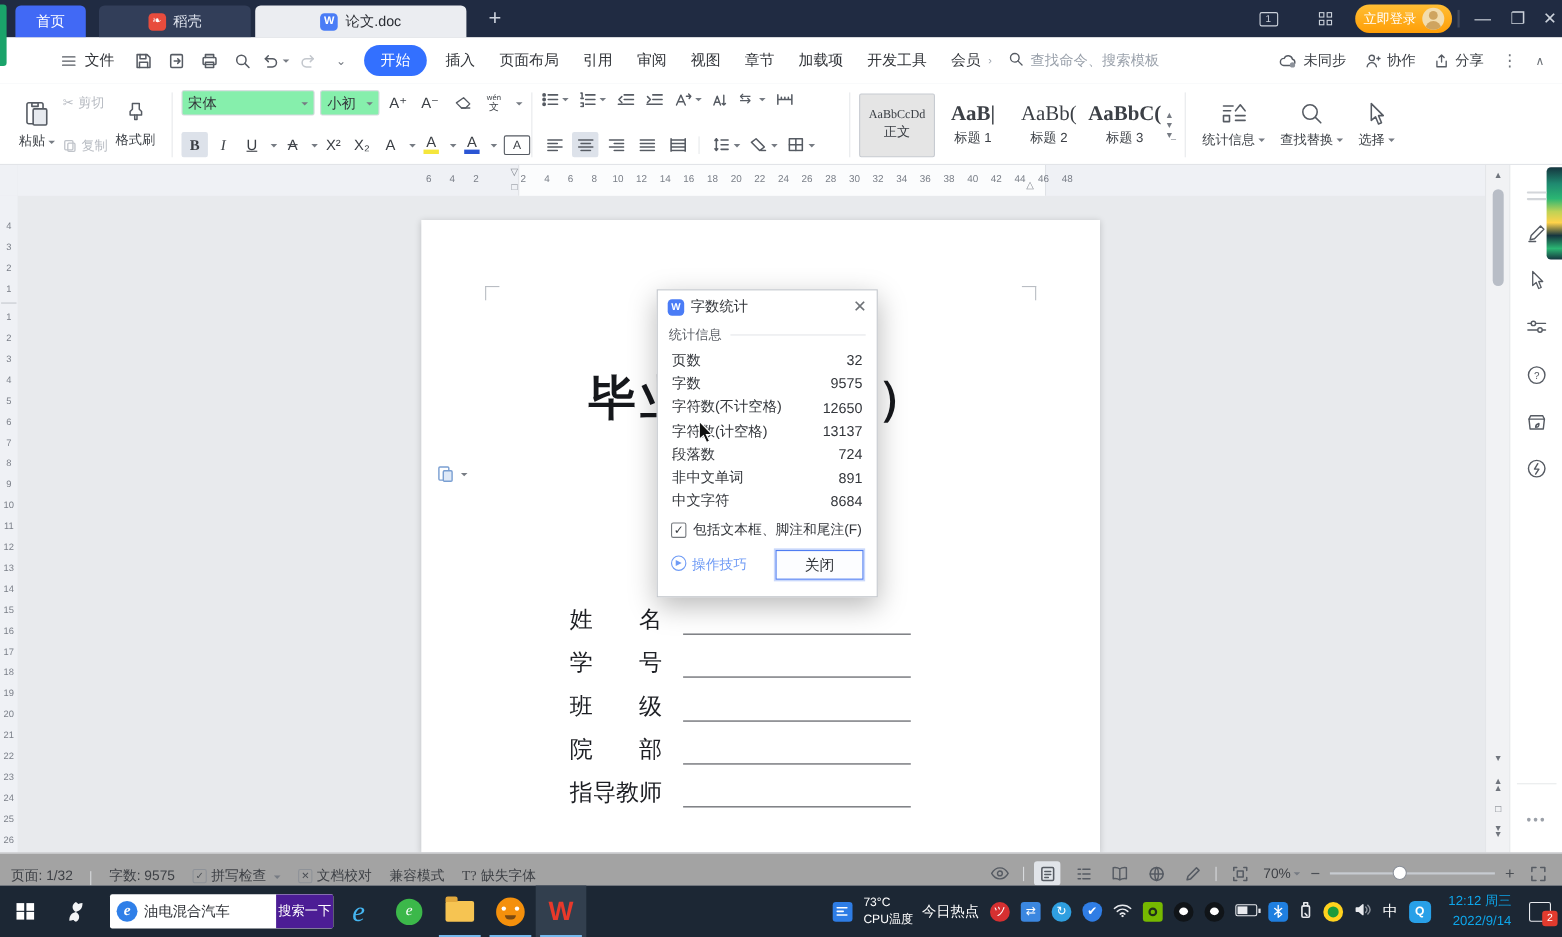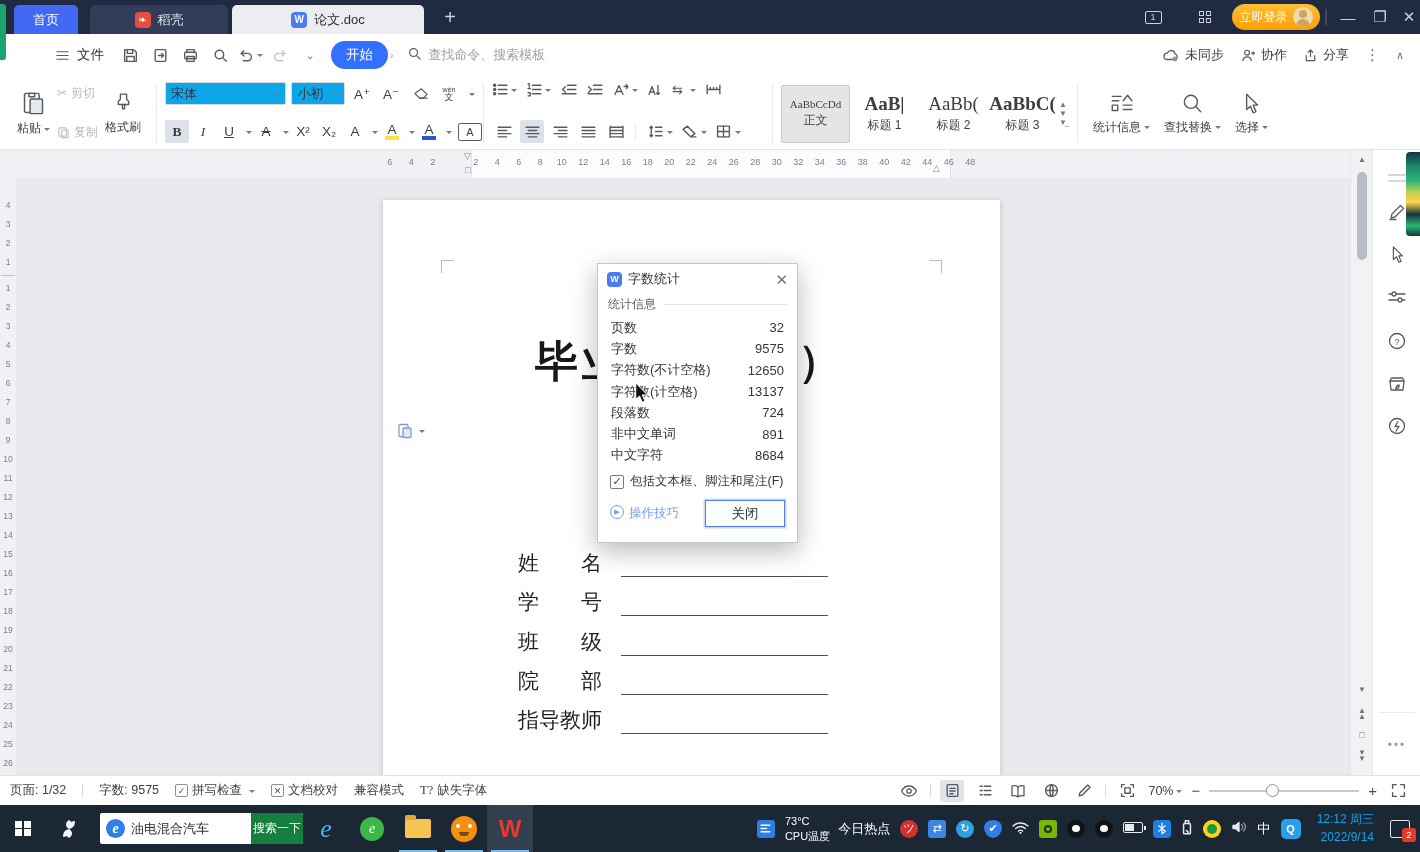--- a/index.html
+++ b/index.html
@@ -29,21 +29,21 @@
   .pill-start{background:#3370ff;color:#fff;border-radius:14px;padding:5px 15px;font-size:13.5px;margin:0 6px}
   .search-cmd{color:#9aa1ab;display:flex;align-items:flex-start;gap:6px;margin-left:14px;width:190px}
   .mb-right{margin-left:auto;display:flex;align-items:center;gap:16px;padding-right:16px;color:#3c4046;font-size:13px}
   
   .ribbon{position:absolute;left:0;top:76px;width:1420px;height:74px;background:#fff;border-bottom:1px solid #e2e4e8;display:flex;align-items:stretch;padding:4px 0 2px 10px}
   .vsep{width:1px;background:#e7e9ec;margin:4px 8px}
   .bigbtn{display:flex;flex-direction:column;align-items:center;justify-content:center;gap:3px;font-size:12px;color:#3c4046;padding:0 7px}
   .smallrow{display:flex;align-items:center;gap:4px;font-size:12px;color:#3c4046;height:22px}
   .grayed{color:#b7bbc2}
   .grayed svg.ic{stroke:#c0c4ca}
-  .fontbox{border:1px solid #d6d9de;border-radius:2px;height:23px;display:flex;align-items:center;padding:0 5px;justify-content:space-between;background:#0ea5e9;font-size:13px}
+  .fontbox{border:1px solid #d6d9de;border-radius:2px;height:23px;display:flex;align-items:center;padding:0 5px;justify-content:space-between;background:#86efac;font-size:13px}
   .fmtbtn{min-width:24px;height:23px;display:flex;align-items:center;justify-content:center;border-radius:2px;font-size:13.5px;color:#3c4046}
   .fmtbtn.active{background:#dde2ea}
   .rgroup{display:flex;flex-direction:column;justify-content:space-between;padding:2px 0 4px}
   .rrow{display:flex;align-items:center;gap:2px}
   .stylebox{width:69px;height:58px;display:flex;flex-direction:column;align-items:center;justify-content:center;gap:2px;color:#3c4046;font-size:12px}
   .stylebox .prev{font-family:"Liberation Serif",serif;white-space:nowrap}
   .stylebox.sel{border:1px solid #c7cbd1;border-radius:2px;background:#e5e5e5}
   .styles-arrows{display:flex;flex-direction:column;justify-content:space-between;padding:3px 2px;color:#767b83;font-size:8px}
   
   .hruler{position:absolute;left:16px;top:150px;width:1334px;height:28px;background:#eff1f5}
@@ -80,40 +80,40 @@
   .closebtn{width:80px;height:27px;background:#fcfdff;border:1.5px solid #4f7df2;box-shadow:0 0 0 1.5px #c9d8fb;color:#2e3237;font-size:13.5px;display:flex;align-items:center;justify-content:center}
   
   .scrollcol{position:absolute;left:1350px;top:150px;width:22px;height:625px;background:#f1f2f4;border-left:1px solid #e4e6e9}
   .scrollcol .arr{position:absolute;left:0;width:22px;text-align:center;color:#70757d;font-size:8px;line-height:1}
   .thumb{position:absolute;left:6px;top:22px;width:10px;height:88px;background:#b8bdc6;border-radius:5px}
   .rightpanel{position:absolute;left:1372px;top:150px;width:48px;height:625px;background:#fff;border-left:1px solid #e4e6e9}
   .rp-item{position:absolute;left:0;width:48px;display:flex;justify-content:center}
   .rainbow{position:absolute;right:0;top:2px;width:14px;height:84px;border-radius:4px 0 0 4px;background:linear-gradient(180deg,#15353f 0%,#1f8a70 18%,#2bb673 34%,#bfd255 48%,#ffd24a 60%,#15353f 74%,#2bb673 88%,#15353f 100%)}
   .drag2{width:18px;height:2px;background:#d3d6da;border-radius:1px;margin:2px 0}
   
-  .statusbar{position:absolute;left:0;top:775px;width:1420px;height:30px;background:#ffffff;border-top:1px solid #e0e2e5;display:flex;align-items:center;font-size:12.5px;color:#3e4146;padding:0 10px}
+  .statusbar{position:absolute;left:0;top:775px;width:1420px;height:30px;background:#a3a3a3;border-top:1px solid #e0e2e5;display:flex;align-items:flex-end;font-size:12.5px;color:#3e4146;padding:0 10px}
   .sb-item{display:flex;align-items:center;gap:4px;margin-right:16px;white-space:nowrap}
   .sb-sep{width:1px;height:13px;background:#d8dadd;margin-right:16px}
   .sb-right{margin-left:auto;display:flex;align-items:center;gap:9px}
   .viewbtn{width:24px;height:22px;display:flex;align-items:center;justify-content:center;border-radius:3px}
   .viewbtn.active{background:#e1e4e9}
   .miniopt{width:13px;height:13px;border:1px solid #8e9298;border-radius:2px;font-size:9px;display:flex;align-items:center;justify-content:center;color:#4b4f55}
   .slider{position:relative;width:150px;height:14px}
   .slider .track{position:absolute;left:0;top:6px;width:100%;height:2px;background:#c7cbd1}
   .slider .knob{position:absolute;left:38%;top:0;width:13px;height:13px;border-radius:50%;background:#fff;border:1px solid #8b9099}
   
   .taskbar{position:absolute;left:0;top:805px;width:1420px;height:47px;background:#1c2734;display:flex;align-items:center;color:#fff}
   .tb-cell{width:46px;height:47px;display:flex;align-items:center;justify-content:center;position:relative}
   .tb-cell.open:after{content:"";position:absolute;left:4px;right:4px;bottom:0;height:2px;background:#76b9ed}
   .tb-cell.fg{background:#323f4e}
   .winlogo{display:grid;grid-template-columns:7px 7px;grid-template-rows:7px 7px;gap:1.5px}
   .winlogo i{background:#fff}
   .tb-search{width:203px;height:31px;background:#fff;border-radius:2px;display:flex;align-items:center;margin-left:8px;overflow:hidden}
   .tb-search .etext{flex:1;color:#2e3136;font-size:13px;padding-left:6px}
-  .tb-search .sbtn{width:52px;height:31px;background:#15803d;color:#fff;font-size:12px;display:flex;align-items:center;justify-content:center}
+  .tb-search .sbtn{width:52px;height:31px;background:#4c1d95;color:#fff;font-size:12px;display:flex;align-items:center;justify-content:center}
   .ecirc{width:19px;height:19px;border-radius:50%;background:#2f7fe8;color:#fff;font-family:"Liberation Serif",serif;font-style:italic;font-weight:bold;font-size:14px;display:flex;align-items:center;justify-content:center;margin-left:6px}
   .folder{position:relative;width:26px;height:19px;background:#f6c452;border-radius:2px}
   .folder:before{content:"";position:absolute;left:0;top:-4px;width:11px;height:5px;background:#e3a93c;border-radius:2px 2px 0 0}
   .tray{margin-left:auto;display:flex;align-items:center;gap:10px;padding-right:10px}
   .tico{width:18px;height:18px;border-radius:3px;display:flex;align-items:center;justify-content:center;font-size:11px;color:#fff;flex:0 0 auto}
   .time{display:flex;flex-direction:column;align-items:flex-end;font-size:12px;line-height:1.45;color:#0ea5e9;margin:0 6px}
   .notif{position:relative;width:20px;height:18px;border:1.4px solid #e8eaee;border-radius:2px}
   .badge{position:absolute;right:-7px;bottom:-5px;min-width:14px;height:14px;background:#e23b2e;border-radius:3px;color:#fff;font-size:9.5px;display:flex;align-items:center;justify-content:center;padding:0 2px}
   .cursor-svg{position:absolute;left:633px;top:383px;z-index:40}
 </style>
@@ -195,20 +195,32 @@
       <i class="dd"></i>
     </div>
   <div class="mb-icon">
       <svg class="ic" width="17" height="17" viewBox="0 0 16 16" style="stroke:#c3c7cd">
         <path d="M12 6H6a3.5 3.5 0 0 0 0 7h4"></path>
         <path d="M9.5 3.5 12 6 9.5 8.5"></path>
       </svg>
     </div>
   <div class="mb-icon" style="color:#767b83;font-size:11px">⌄</div>
   <div class="pill-start">开始</div>
+  <div class="flex">
+
+  <span class="menu-item">插入</span>
+      <span class="menu-item">页面布局</span>
+      <span class="menu-item">引用</span>
+      <span class="menu-item">审阅</span>
+      <span class="menu-item">视图</span>
+      <span class="menu-item">章节</span>
+      <span class="menu-item">加载项</span>
+      <span class="menu-item">开发工具</span>
+      <span class="menu-item">会员</span>
+    </div>
   <span style="color:#9aa1ab;font-size:10px;margin-left:-4px">›</span>
   <div class="search-cmd">
     <svg class="ic" width="15" height="15" viewBox="0 0 16 16">
         <circle cx="7" cy="7" r="4.2"></circle>
         <path d="M10.2 10.2 14 14"></path>
       </svg>
     <span>查找命令、搜索模板</span>
   </div>
   <div class="mb-right">
     <span class="flex" style="gap:5px">

